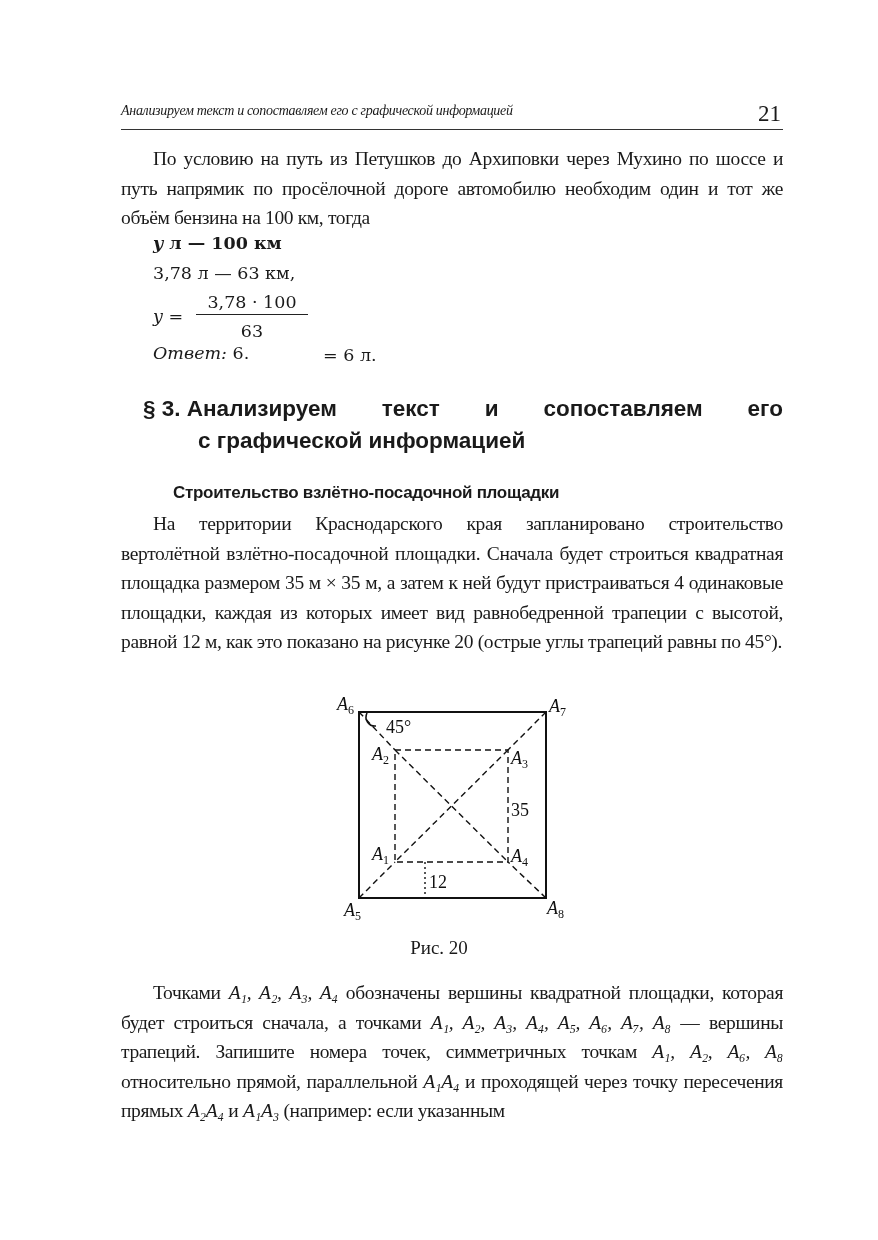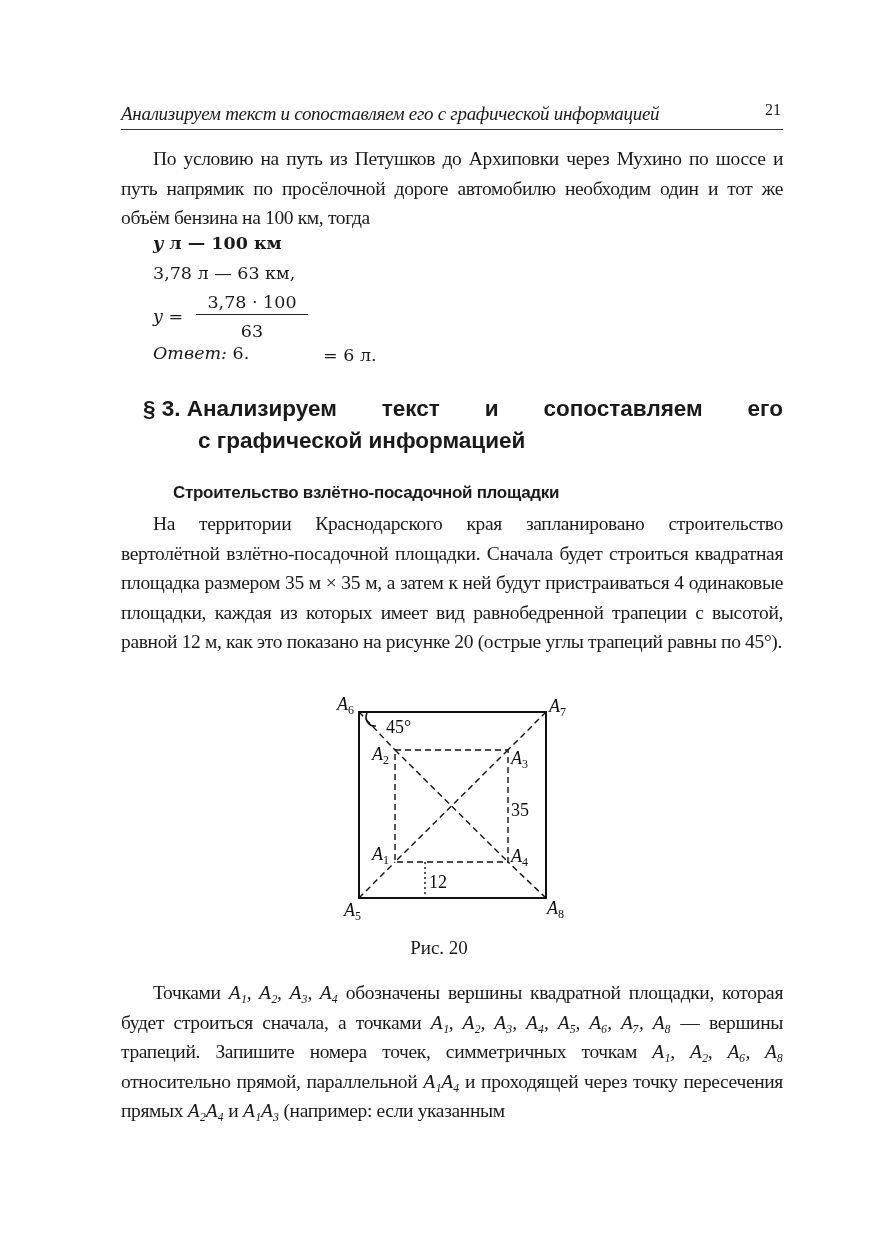--- a/index.html
+++ b/index.html
@@ -2,22 +2,22 @@
 <html><head>
 <meta charset="utf-8">
 <style>
   html, body { margin: 0; padding: 0; background: #ffffff; }
   body { width: 878px; height: 1240px; position: relative; overflow: hidden;
          font-family: "Liberation Serif", "DejaVu Serif", serif; color: #1a1a1a; }
   .page { position: absolute; left: 121px; top: 0; width: 662px; }
   .running-head { position: absolute; top: 101px; left: 0; width: 662px; height: 28px;
     border-bottom: 1.5px solid #333; }
   .running-head .rh-title { position: absolute; left: 0; top: 2px; font-style: italic;
-    font-size: 19px; letter-spacing: -0.3px; }
-  .running-head .rh-num { position: absolute; right: 2px; top: 0; font-size: 16px; }
+    font-size: 14px; letter-spacing: -0.3px; }
+  .running-head .rh-num { position: absolute; right: 2px; top: 0; font-size: 23px; }
   .p { position: absolute; left: 0; width: 662px; font-size: 19.5px; line-height: 29.5px;
     text-align: justify; letter-spacing: -0.35px; }
   .indent { text-indent: 32px; }
   .line { position: absolute; left: 32px; font-size: 19px; font-family: "DejaVu Serif", serif; font-size: 17.5px; }
   .it { font-style: italic; }
   .frac { position: absolute; left: 32px; top: 292px; font-family: "DejaVu Serif", serif; font-size: 17.5px; height: 50px; }
   .frac .lhs { position: absolute; left: 0; top: 14px; white-space: nowrap; }
   .frac .num { position: absolute; left: 43px; top: 0; width: 112px; text-align: center;
     border-bottom: 1px solid #222; padding-bottom: 2px; white-space: nowrap; }
   .frac .den { position: absolute; left: 43px; top: 29px; width: 112px; text-align: center; }

